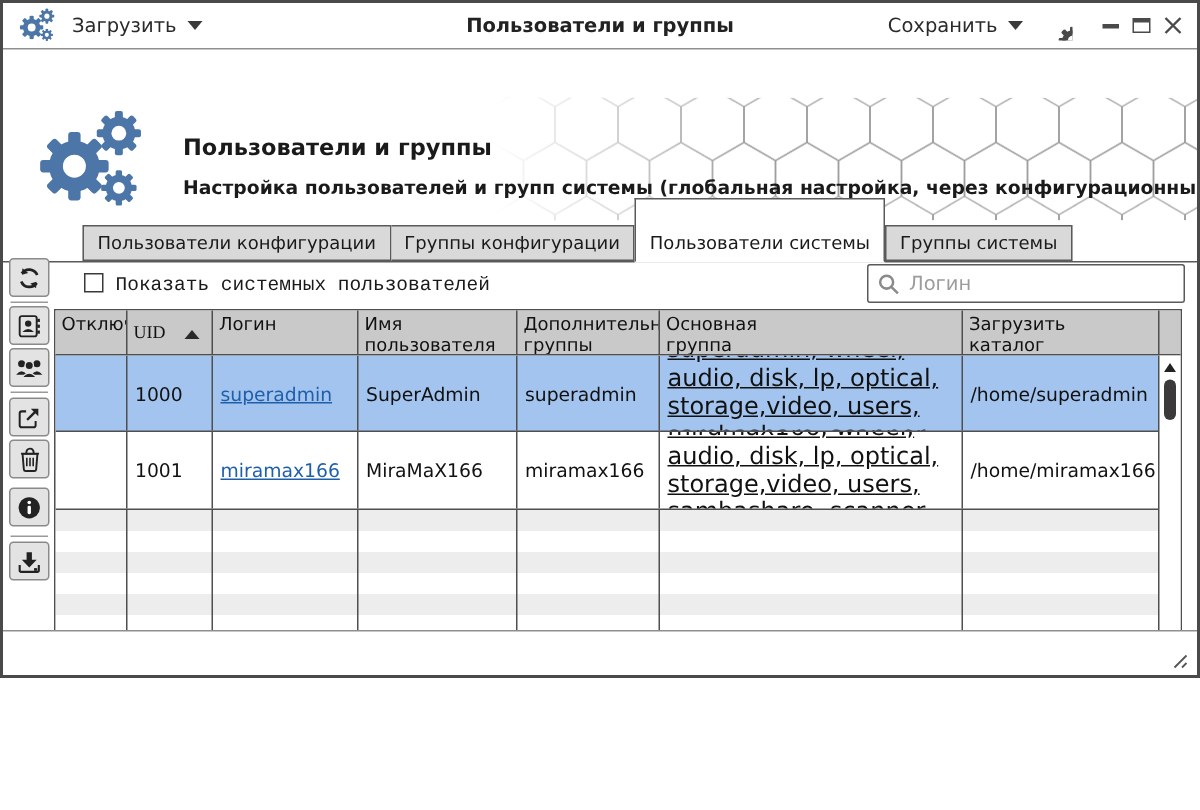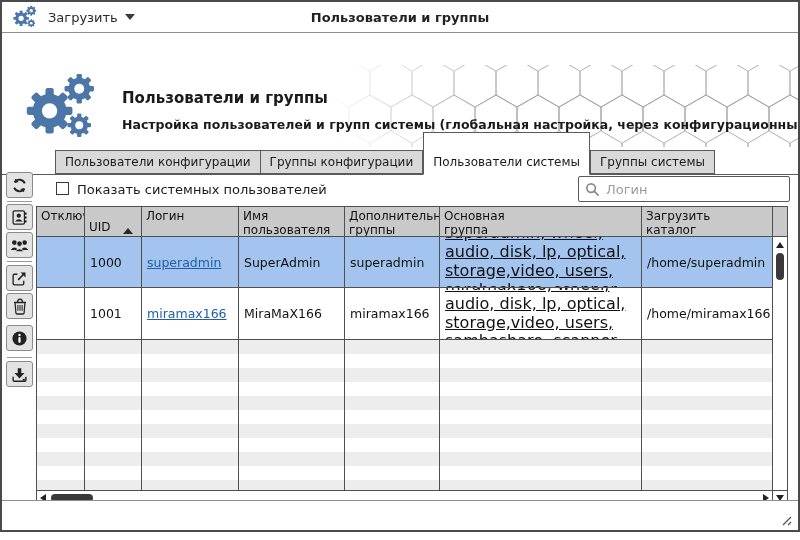--- a/index.html
+++ b/index.html
@@ -1,18 +1,18 @@
 <!DOCTYPE html>
 <html><head>
 <meta charset="utf-8">
 <style>
   * { box-sizing: border-box; margin: 0; padding: 0; }
   html,body { background:#fff; }
   body { font-family: "DejaVu Sans", "Liberation Sans", sans-serif; color:#1c1c1c; }
-  .window { position:relative; width:800px; height:532px; border:2px solid #4a4a4a; background:#fff; overflow:hidden; }
+  .window { position:relative; width:800px; height:452px; border:2px solid #4a4a4a; background:#fff; overflow:hidden; }
 
   
   .titlebar { position:absolute; top:0; left:0; right:0; height:31px; border-bottom:1px solid #8f8f8f; display:flex; align-items:center; padding:0 10px; background:#fff; }
   .titlebar .logo { flex:0 0 auto; margin-right:10px; }
   .menu-item { display:flex; align-items:center; gap:7px; font-size:13px; color:#2a2a2a; cursor:default; }
   .caret-down { width:0; height:0; border-left:5px solid transparent; border-right:5px solid transparent; border-top:6px solid #3a3a3a; }
   .tb-title { position:absolute; left:0; right:0; text-align:center; font-size:13px; font-weight:600; color:#222; pointer-events:none; }
   .tb-right { margin-left:auto; display:flex; align-items:center; gap:14px; z-index:1; background:#fff; padding-left:6px;}
   .winbtns { display:flex; align-items:center; gap:9px; margin-left:6px; }
   .btn-min { width:11px; height:3px; background:#4a4a4a; }
@@ -34,33 +34,33 @@
   
   .tabbar { position:absolute; top:145px; left:0; right:0; height:28px; display:flex; align-items:flex-end; border-bottom:1px solid #5a5a5a; padding-left:53px; }
   .tab { font-size:12px; padding:4px 9px 4px 9px; background:#d9d9d9; border:1px solid #5a5a5a; border-left-width:0; color:#1a1a1a; white-space:nowrap; cursor:default; }
   .tab:first-child { border-left-width:1px; }
   .tab.active { background:#fff; position:relative; margin-bottom:-1px; border-bottom:1px solid #fff; padding-top:22px; padding-bottom:5px; border-left-width:1px; z-index:2; }
   .tab.after-active { border-left-width:1px;margin-top:44px; }
 
   
   .iconbtn { position:absolute; left:4px; width:27px; height:26px; background:#e3e3e3; border:1px solid #8a8a8a; border-radius:3px; display:flex; align-items:center; justify-content:center; cursor:default; }
   .tool-sep { position:absolute; left:5px; width:25px; height:0; border-top:1px solid #9a9a9a; }
-  .cbrow { position:absolute; left:54px; top:180px; display:flex; gap:8px; }
+  .cbrow { position:absolute; left:54px; top:180px; display:flex; gap:8px;font-family:Liberation Mono, monospace; }
   .cbbox { width:13px; height:13px; border:1.5px solid #3a3a3a; background:#fff; }
   .cblabel { font-size:13px; color:#1a1a1a; }
   .searchbox { position:absolute; top:174px; right:8px; width:212px; height:26px; border:1.5px solid #5a5a5a; border-radius:2px; background:#fff; display:flex; align-items:center; padding:0 6px; }
   .searchbox input { border:none; outline:none; flex:1; font-size:13px; color:#333; font-family:inherit; margin-left:6px; background:transparent; }
   .searchbox input::placeholder { color:#9c9c9c; }
 
   
   .tablewrap { position:absolute; left:34px; top:204px; width:752px; height:300px; border:1px solid #4f4f4f; background:#fff; display:grid; grid-template-columns:1fr 15px; grid-template-rows:30px 1fr 15px; }
   .thead { grid-column:1; grid-row:1; display:grid; grid-template-columns:48px 57px 97px 106px 95px 202px 1fr; background:#c9c9c9; border-bottom:1px solid #4f4f4f; }
   .th { font-size:12px; padding:2px 4px; border-right:1px solid #4f4f4f; white-space:pre-line; overflow:hidden; line-height:1.18; color:#111; }
   .th:last-child { border-right:none; }
-  .th.uid { display:flex; justify-content:space-between; align-items:flex-end; }
+  .th.uid { display:flex; justify-content:space-between; align-items:center;font-family:Liberation Serif, serif; }
   .sortarrow { width:0; height:0; border-left:5px solid transparent; border-right:5px solid transparent; border-bottom:6px solid #2a2a2a; margin-top:3px; margin-right:4px; }
   .thead-corner { grid-column:2; grid-row:1; background:#c9c9c9; border-bottom:1px solid #4f4f4f; border-left:1px solid #4f4f4f; }
   .tbody { grid-column:1; grid-row:2; display:flex; flex-direction:column; overflow:hidden; }
   .trow { display:grid; grid-template-columns:48px 57px 97px 106px 95px 202px 1fr; border-bottom:1px solid #4f4f4f; }
   .trow.selected { background:#a3c4ee; }
   .trow .td { font-size:12.5px; padding:2px 5px; border-right:1px solid #4f4f4f; display:flex; align-items:center; overflow:hidden; color:#111; }
   .trow .td:last-child { border-right:none; }
   .td.groups { font-size:16px; line-height:1.18; align-items:center;text-decoration:underline; }
   .row1 { height:51px; } .row2 { height:52px; }
   a.cell-link { color:#1f5faa; text-decoration:underline; cursor:pointer; }
@@ -121,20 +121,36 @@
 
   <div class="titlebar">
     <svg class="logo" width="26" height="26" viewBox="0 0 100 100" fill="#4b76a7">
         <use href="#gears3"></use>
       </svg>
     <div class="menu-item">
       <span>Загрузить</span>
       <span class="caret-down"></span>
     </div>
     <div class="tb-title">Пользователи и группы</div>
+    <div class="tb-right">
+      <div class="menu-item">
+        <span>Сохранить</span>
+        <span class="caret-down"></span>
+      </div>
+      <svg width="19" height="19" viewBox="-16 -16 32 32" fill="#4a4a4a">
+          <use href="#gear"></use>
+        </svg>
+      <div class="winbtns">
+        <div class="btn-min"></div>
+        <div class="btn-max"></div>
+        <svg width="12" height="12" viewBox="0 0 12 12">
+          <path d="M1 1 L11 11 M11 1 L1 11" stroke="#4a4a4a" stroke-width="1.6"></path>
+        </svg>
+      </div>
+    </div>
   </div>
 
 
   <div class="headersec">
     <svg class="hexwrap" width="470" height="82">
       <rect width="470" height="82" fill="url(#hexpat)"></rect>
     </svg>
     <div class="hexfade"></div>
     <svg class="biglogo" width="82" height="76" viewBox="0 0 100 100" fill="#4b76a7">
         <use href="#gears3"></use>

